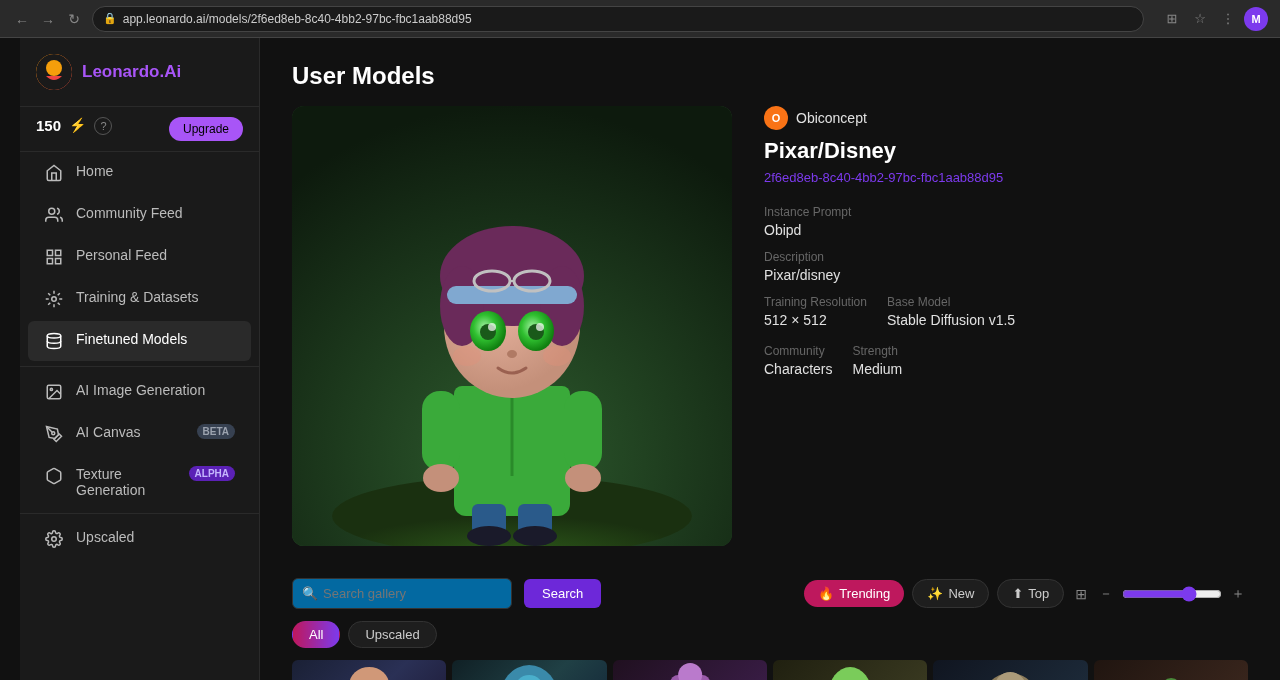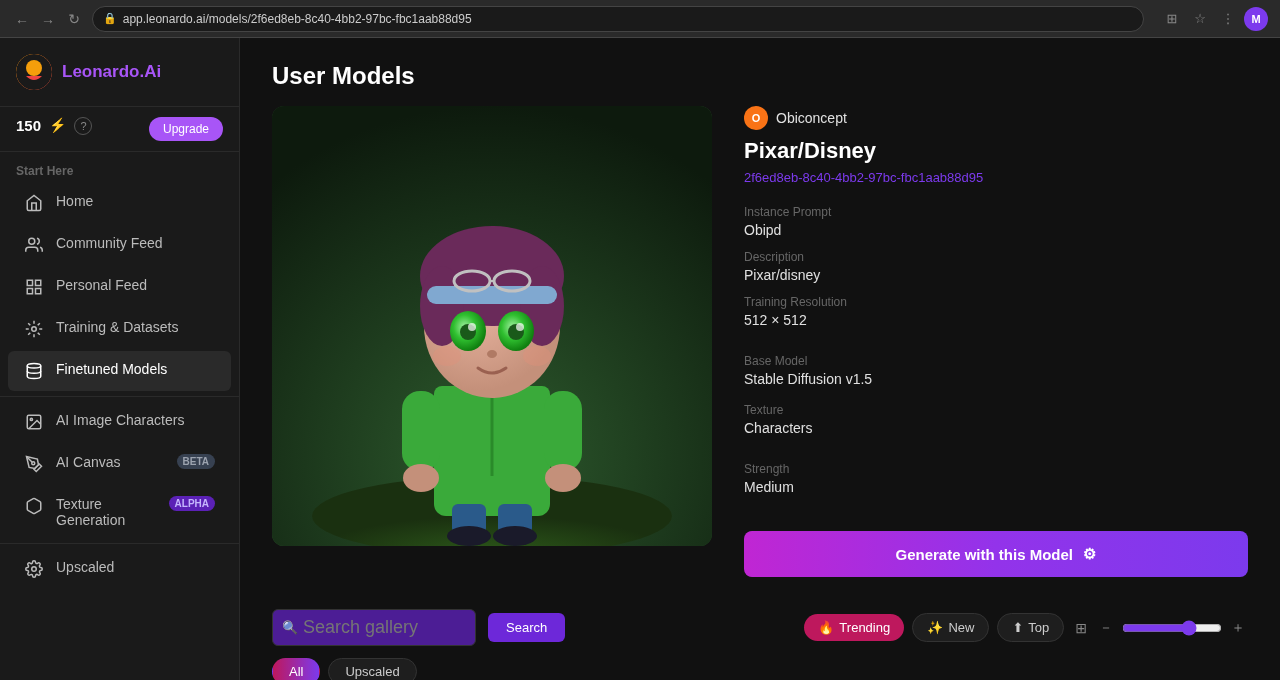--- a/index.html
+++ b/index.html
@@ -75,20 +75,21 @@
       color: white;
       font-size: 11px;
       font-weight: bold;
     }
 
     
     .app-container {
       display: flex;
       flex: 1;
       overflow: hidden;
+      padding-left: 20px;
     }
 
     
     .sidebar {
       width: 240px;
       background: #1a1a1a;
       border-right: 1px solid #2a2a2a;
       display: flex;
       flex-direction: column;
       overflow-y: auto;
@@ -136,21 +137,21 @@
       width: 18px; height: 18px;
       border-radius: 50%;
       border: 1px solid #555;
       color: #888;
       font-size: 11px;
       display: flex; align-items: center; justify-content: center;
       cursor: pointer;
     }
     .upgrade-btn {
       background: #a855f7;
-      color: #ffffff;
+      color: #000000;
       border: none;
       border-radius: 16px;
       padding: 5px 14px;
       font-size: 12px;
       cursor: pointer;
       font-weight: 500;
       margin-left: auto;
     }
 
     .sidebar-section-label {
@@ -279,23 +280,22 @@
 
     .model-id {
       color: #7c3aed;
       font-size: 13px;
       margin-bottom: 20px;
       word-break: break-all;
     }
 
     .model-detail-row {
       display: flex;
-      gap: 26px;
+      gap: 20px;
       margin-bottom: 16px;
-      flex-direction: column;
     }
 
     .model-detail {
       display: flex;
       flex-direction: column;
       gap: 3px;
     }
     .detail-label {
       font-size: 12px;
       color: #666;
@@ -341,27 +341,27 @@
       display: flex;
       align-items: center;
     }
     .search-icon-inside {
       position: absolute;
       left: 10px;
       color: #666;
       font-size: 13px;
     }
     .search-input {
-      background: #4c1d95;
+      background: #0369a1;
       border: 1px solid #333;
       border-radius: 6px;
       padding: 7px 12px 7px 30px;
       color: #ccc;
-      font-size: 18px;
-      width: 204px;
+      font-size: 13px;
+      width: 220px;
     }
     .search-btn {
       background: #6d28d9;
       color: white;
       border: none;
       border-radius: 6px;
       padding: 7px 18px;
       font-size: 13px;
       cursor: pointer;
     }
@@ -502,21 +502,20 @@
       </span>
     </div>
 
     <div class="sidebar-credits">
       <span class="credits-amount">150</span>
       <span class="credits-icon">⚡</span>
       <div class="credits-help">?</div>
       <button class="upgrade-btn">Upgrade</button>
     </div>
 
-    <div class="sidebar-section-label">Start Here</div>
 
     <div class="sidebar-item">
       <span class="sidebar-icon">
         <svg viewBox="0 0 24 24" fill="none" stroke="currentColor" stroke-width="2">
           <path d="M3 9l9-7 9 7v11a2 2 0 01-2 2H5a2 2 0 01-2-2z"></path>
           <polyline points="9,22 9,12 15,12 15,22"></polyline>
         </svg>
       </span>
       <span>Home</span>
     </div>
@@ -570,21 +569,21 @@
 
 
     <div class="sidebar-item">
       <span class="sidebar-icon">
         <svg viewBox="0 0 24 24" fill="none" stroke="currentColor" stroke-width="2">
           <rect x="3" y="3" width="18" height="18" rx="2"></rect>
           <circle cx="8.5" cy="8.5" r="1.5"></circle>
           <polyline points="21,15 16,10 5,21"></polyline>
         </svg>
       </span>
-      <span>AI Image Characters</span>
+      <span>AI Image Generation</span>
     </div>
 
     <div class="sidebar-item">
       <span class="sidebar-icon">
         <svg viewBox="0 0 24 24" fill="none" stroke="currentColor" stroke-width="2">
           <path d="M12 19l7-7 3 3-7 7-3-3z"></path>
           <path d="M18 13l-1.5-7.5L2 2l3.5 14.5L13 18l5-5z"></path>
           <path d="M2 2l7.586 7.586"></path>
           <circle cx="11" cy="11" r="2"></circle>
         </svg>
@@ -735,33 +734,29 @@
             <span class="detail-value">512 × 512</span>
           </div>
           <div class="model-detail">
             <span class="detail-label">Base Model</span>
             <span class="detail-value">Stable Diffusion v1.5</span>
           </div>
         </div>
 
         <div class="model-detail-row">
           <div class="model-detail">
-            <span class="detail-label">Texture</span>
+            <span class="detail-label">Community</span>
             <span class="detail-value">Characters</span>
           </div>
           <div class="model-detail">
             <span class="detail-label">Strength</span>
             <span class="detail-value">Medium</span>
           </div>
         </div>
 
-        <button class="generate-btn">
-          <span>Generate with this Model</span>
-          <span>⚙</span>
-        </button>
 
       </div>
     </div>
 
     <div class="gallery-section">
 
       <div class="gallery-controls">
         <div class="search-wrapper">
           <span class="search-icon-inside">🔍</span>
           <input type="text" class="search-input" placeholder="Search gallery" style="">

